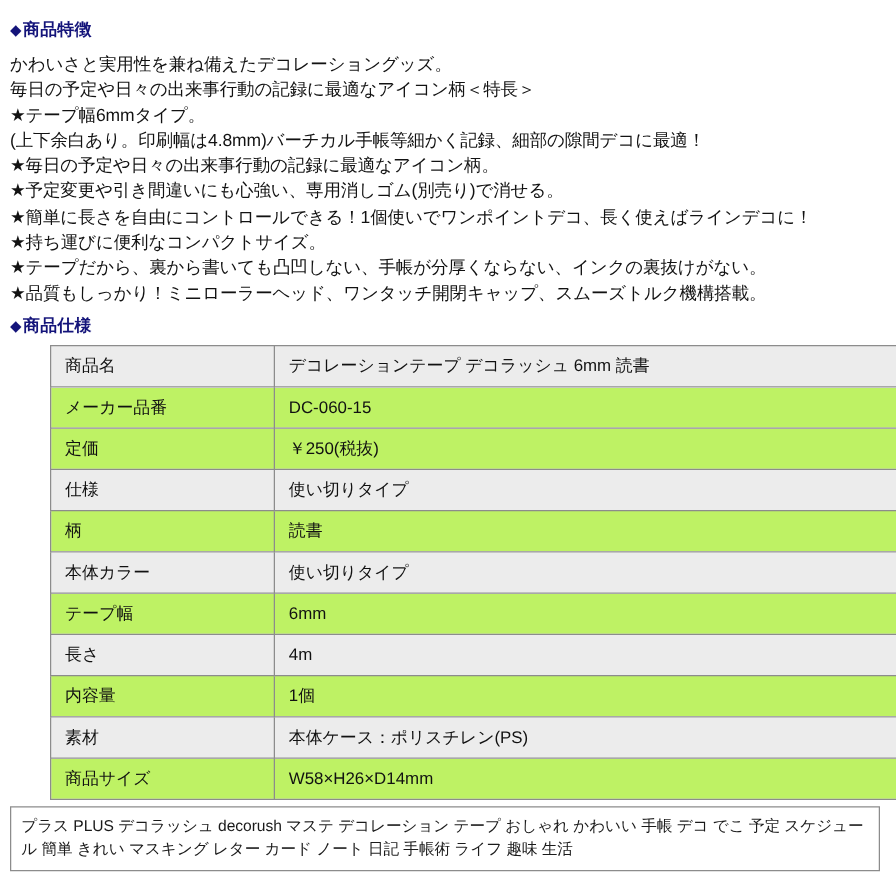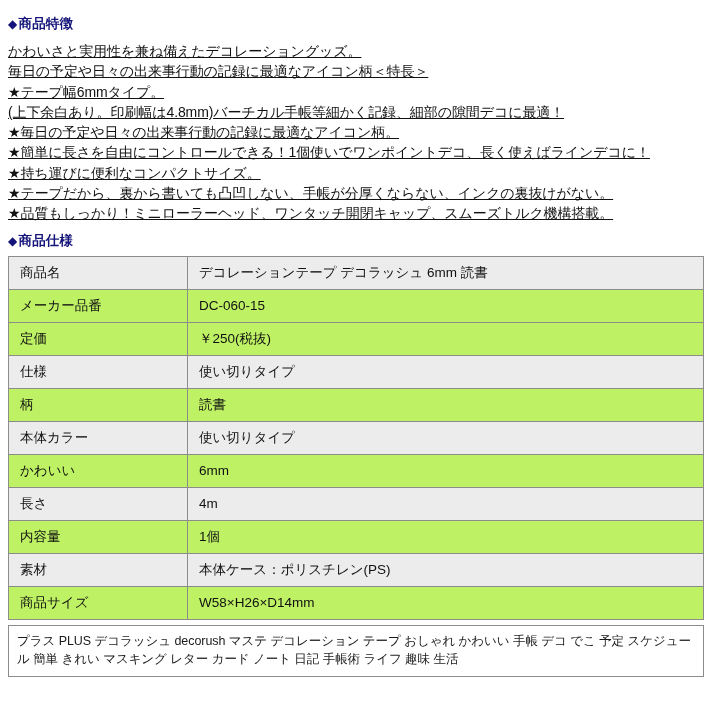--- a/index.html
+++ b/index.html
@@ -46,26 +46,26 @@
   .features {
     padding: 9px 8px 0 8px;
     font-size: 14px;
     line-height: 20.3px;
     color: #121212;
     letter-spacing: -0.1px;
   }
   .features .line {
     white-space: nowrap;
     overflow: hidden;
-    text-decoration: underline;
   }
 
   
   .spec-table-wrap {
     padding: 7px 13px 0 8px;
+    margin-left: 32px;
   }
   table.spec {
     border-collapse: collapse;
     width: 696px;
     table-layout: fixed;
     font-size: 13.5px;
     color: #111111;
   }
   table.spec tr { height: 33px; }
   table.spec td {
@@ -108,20 +108,21 @@
   <div class="section-heading" id="heading-features">
     <span class="diamond">◆</span><span>商品特徴</span>
   </div>
 
   <div class="features">
     <div class="line">かわいさと実用性を兼ね備えたデコレーショングッズ。</div>
     <div class="line">毎日の予定や日々の出来事行動の記録に最適なアイコン柄＜特長＞</div>
     <div class="line">★テープ幅6mmタイプ。</div>
     <div class="line">(上下余白あり。印刷幅は4.8mm)バーチカル手帳等細かく記録、細部の隙間デコに最適！</div>
     <div class="line">★毎日の予定や日々の出来事行動の記録に最適なアイコン柄。</div>
+    <div class="line">★予定変更や引き間違いにも心強い、専用消しゴム(別売り)で消せる。</div>
     <div class="line">★簡単に長さを自由にコントロールできる！1個使いでワンポイントデコ、長く使えばラインデコに！</div>
     <div class="line">★持ち運びに便利なコンパクトサイズ。</div>
     <div class="line">★テープだから、裏から書いても凸凹しない、手帳が分厚くならない、インクの裏抜けがない。</div>
     <div class="line">★品質もしっかり！ミニローラーヘッド、ワンタッチ開閉キャップ、スムーズトルク機構搭載。</div>
   </div>
 
   <div class="section-heading" id="heading-specs">
     <span class="diamond">◆</span><span>商品仕様</span>
   </div>
 
@@ -146,21 +147,21 @@
         </tr>
         <tr class="plain">
           <td class="label">柄</td>
           <td class="value">読書</td>
         </tr>
         <tr class="shade">
           <td class="label">本体カラー</td>
           <td class="value">使い切りタイプ</td>
         </tr>
         <tr class="plain">
-          <td class="label">かわいい</td>
+          <td class="label">テープ幅</td>
           <td class="value">6mm</td>
         </tr>
         <tr class="shade">
           <td class="label">長さ</td>
           <td class="value">4m</td>
         </tr>
         <tr class="plain">
           <td class="label">内容量</td>
           <td class="value">1個</td>
         </tr>

